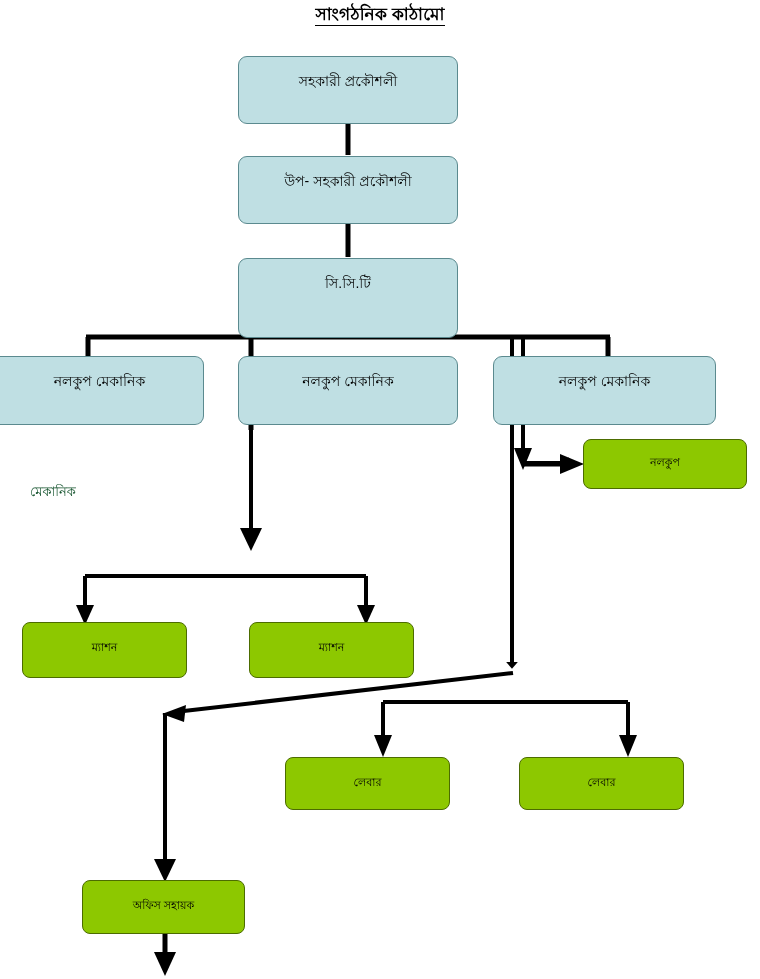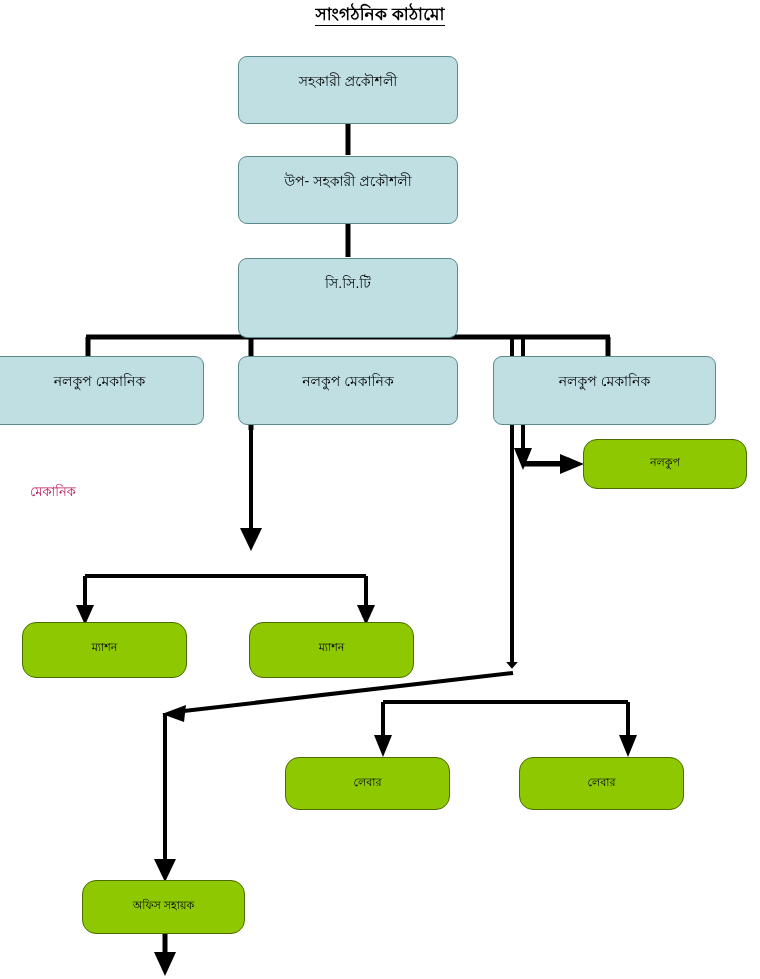--- a/index.html
+++ b/index.html
@@ -60,33 +60,33 @@
     background: #bfdfe3;
     border-color: #5b8a8f;
   }
   .node.blue .node-label {
     padding-top: 13px;
     font-size: 14px;
   }
   .node.green {
     background: #8dc800;
     border-color: #4c6c00;
-    border-radius: 14px;
+    border-radius: 8px;
   }
   .node.green .node-label {
     padding-top: 16px;
     font-size: 11px;
   }
   .node.green.small-pad .node-label {
     padding-top: 14px;
   }
   .floating-label {
     position: absolute;
     font-size: 13px;
-    color: #be185d;
+    color: #14532d;
     white-space: nowrap;
   }
   .clip-left {
     border-left: none;
     border-top-left-radius: 0;
     border-bottom-left-radius: 0;
   }
 </style>
 </head>
 <body>

